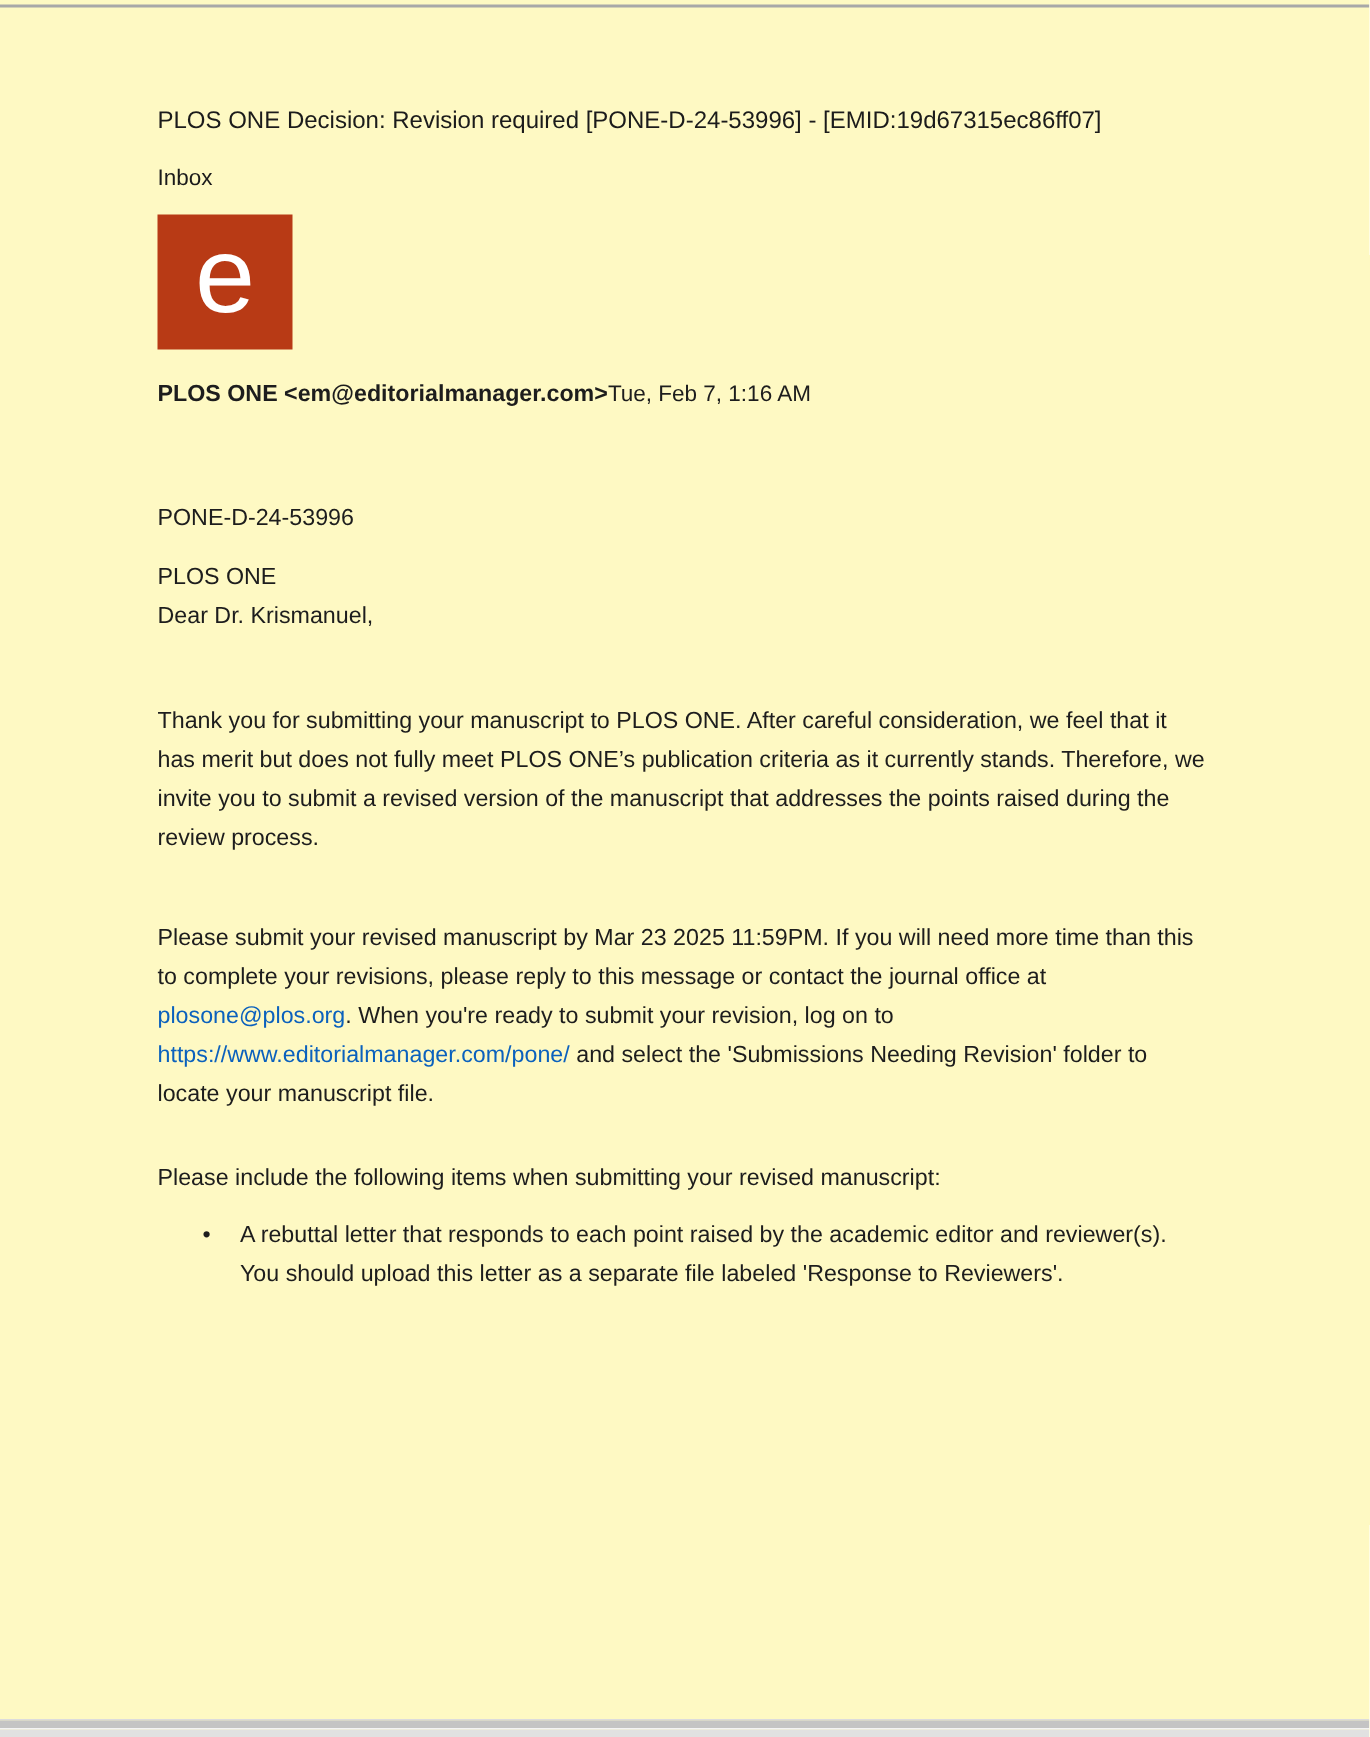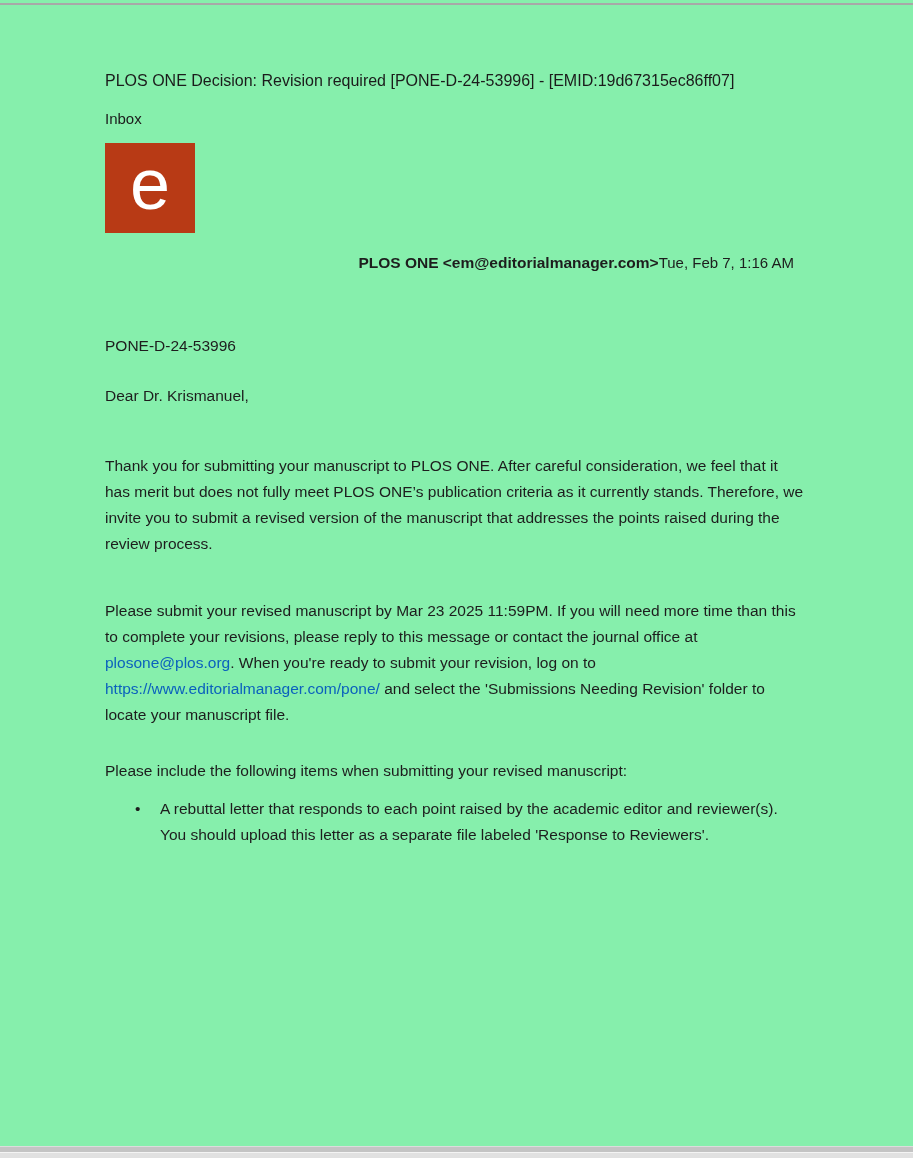--- a/index.html
+++ b/index.html
@@ -1,21 +1,21 @@
 <!DOCTYPE html>
 <html><head>
 <meta charset="utf-8">
 <style>
   * { margin: 0; padding: 0; box-sizing: border-box; }
   html, body { background: #ffffff; }
   .page {
     position: relative;
     width: 913px;
     height: 1158px;
-    background: #86efac;
+    background: #fef9c3;
     font-family: "Liberation Sans", sans-serif;
     color: #1d1d1d;
     overflow: hidden;
   }
   .top-border {
     position: absolute;
     top: 3px; left: 0; right: 0;
     height: 2px;
     background: #a8a8a8;
   }
@@ -47,21 +47,21 @@
     color: #ffffff;
     font-size: 72px;
     line-height: 72px;
     font-weight: 400;
     padding-bottom: 8px;
     cursor: default;
   }
   .sender-row {
     margin-top: 19px;
     display: flex;
-    justify-content: flex-end;
+    justify-content: flex-start;
     align-items: baseline;
     padding-right: 12px;
   }
   .sender-name {
     font-weight: bold;
     font-size: 15.5px;
     line-height: 21px;
   }
   .email-date {
     font-size: 15px;
@@ -74,21 +74,21 @@
     line-height: 21px;
   }
   .body-text {
     font-size: 15.5px;
     line-height: 26px;
     color: #1d1d1d;
   }
   .manuscript-id { margin-top: 60px; }
   .ms-title      { margin-top: 13px; }
   .journal-name  { margin-top: 13px; }
-  .salutation    { margin-top: 24px; }
+  .salutation    { }
   .para1         { margin-top: 44px; }
   .para2         { margin-top: 41px; }
   .para3         { margin-top: 30px; }
   .body-text a {
     color: #0b61bd;
     cursor: pointer;
   }
   ul.items {
     margin-top: 12px;
     list-style: none;
@@ -126,20 +126,21 @@
 
     <div class="sender-row">
       <span class="sender-name">PLOS ONE &lt;em@editorialmanager.com&gt;</span>
       <span class="email-date">Tue, Feb 7, 1:16 AM</span>
     </div>
 
 
     <div class="body-text manuscript-id">PONE-D-24-53996</div>
 
 
+    <div class="body-text journal-name">PLOS ONE</div>
 
     <div class="body-text salutation">Dear Dr. Krismanuel,</div>
 
     <div class="body-text para1">Thank you for submitting your manuscript to PLOS ONE. After careful consideration, we feel that it has merit but does not fully meet PLOS ONE’s publication criteria as it currently stands. Therefore, we invite you to submit a revised version of the manuscript that addresses the points raised during the review process.</div>
 
     <div class="body-text para2">
       <span>Please submit your revised manuscript by Mar 23 2025 11:59PM. If you will need more time than this to complete your revisions, please reply to this message or contact the journal office at </span><a style="color: rgb(11, 97, 189);">plosone@plos.org</a><span>. When you're ready to submit your revision, log on to </span><a style="color: rgb(11, 97, 189);">https://www.editorialmanager.com/pone/</a><span> and select the 'Submissions Needing Revision' folder to locate your manuscript file.</span>
     </div>
 
     <div class="body-text para3">Please include the following items when submitting your revised manuscript:</div>

